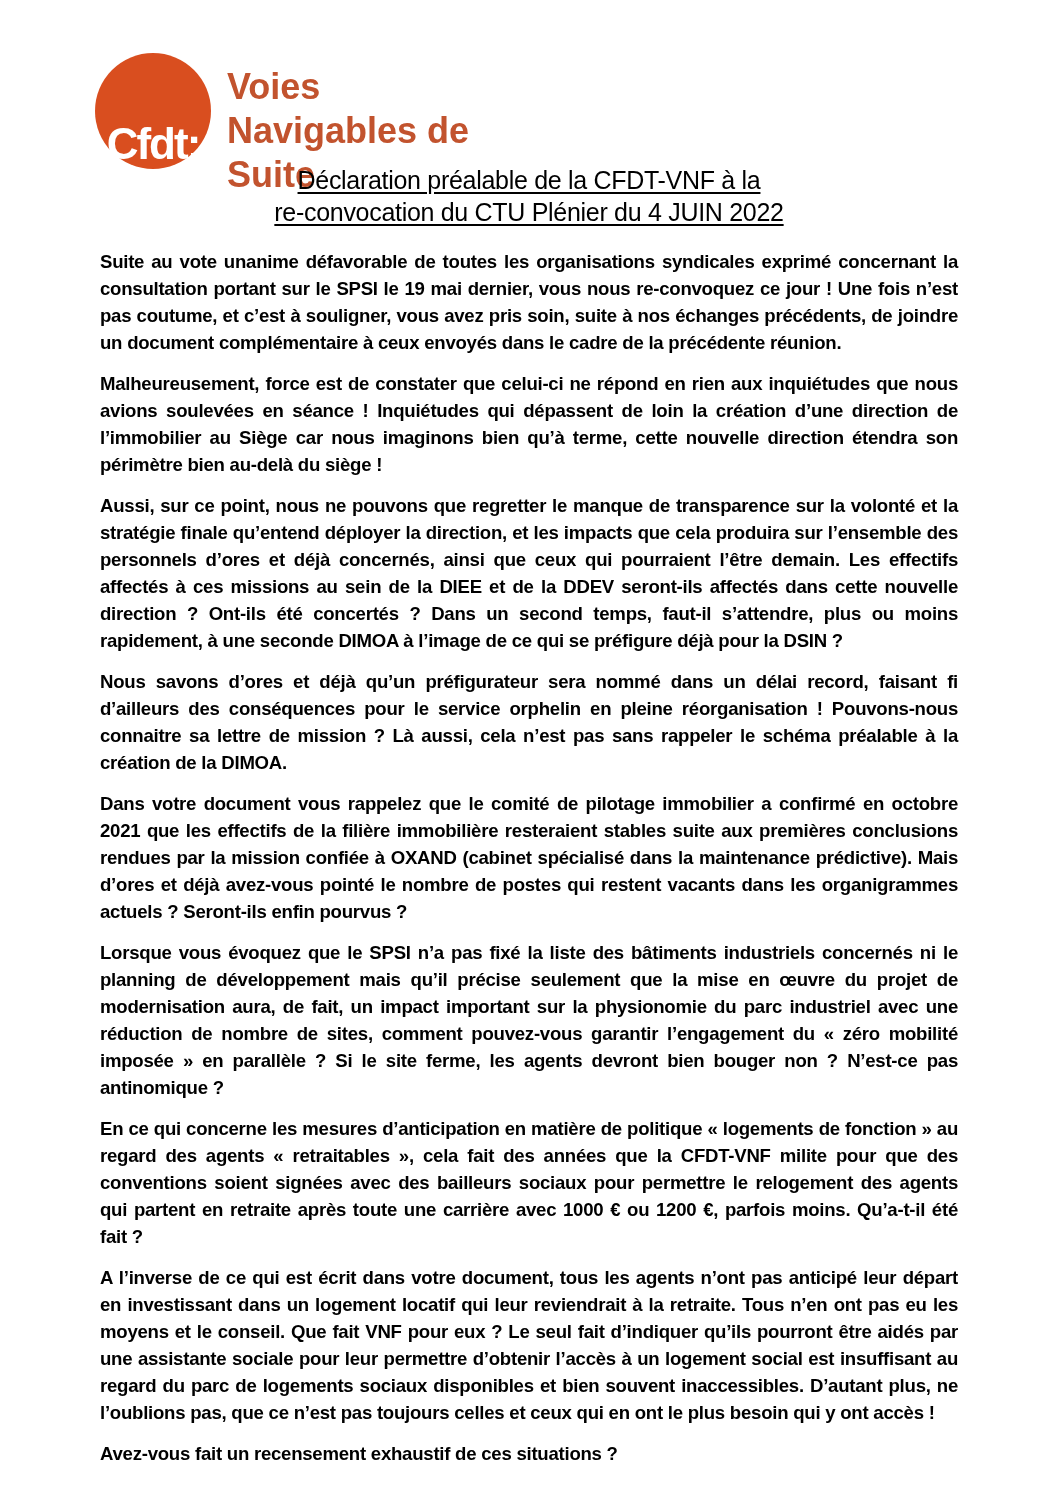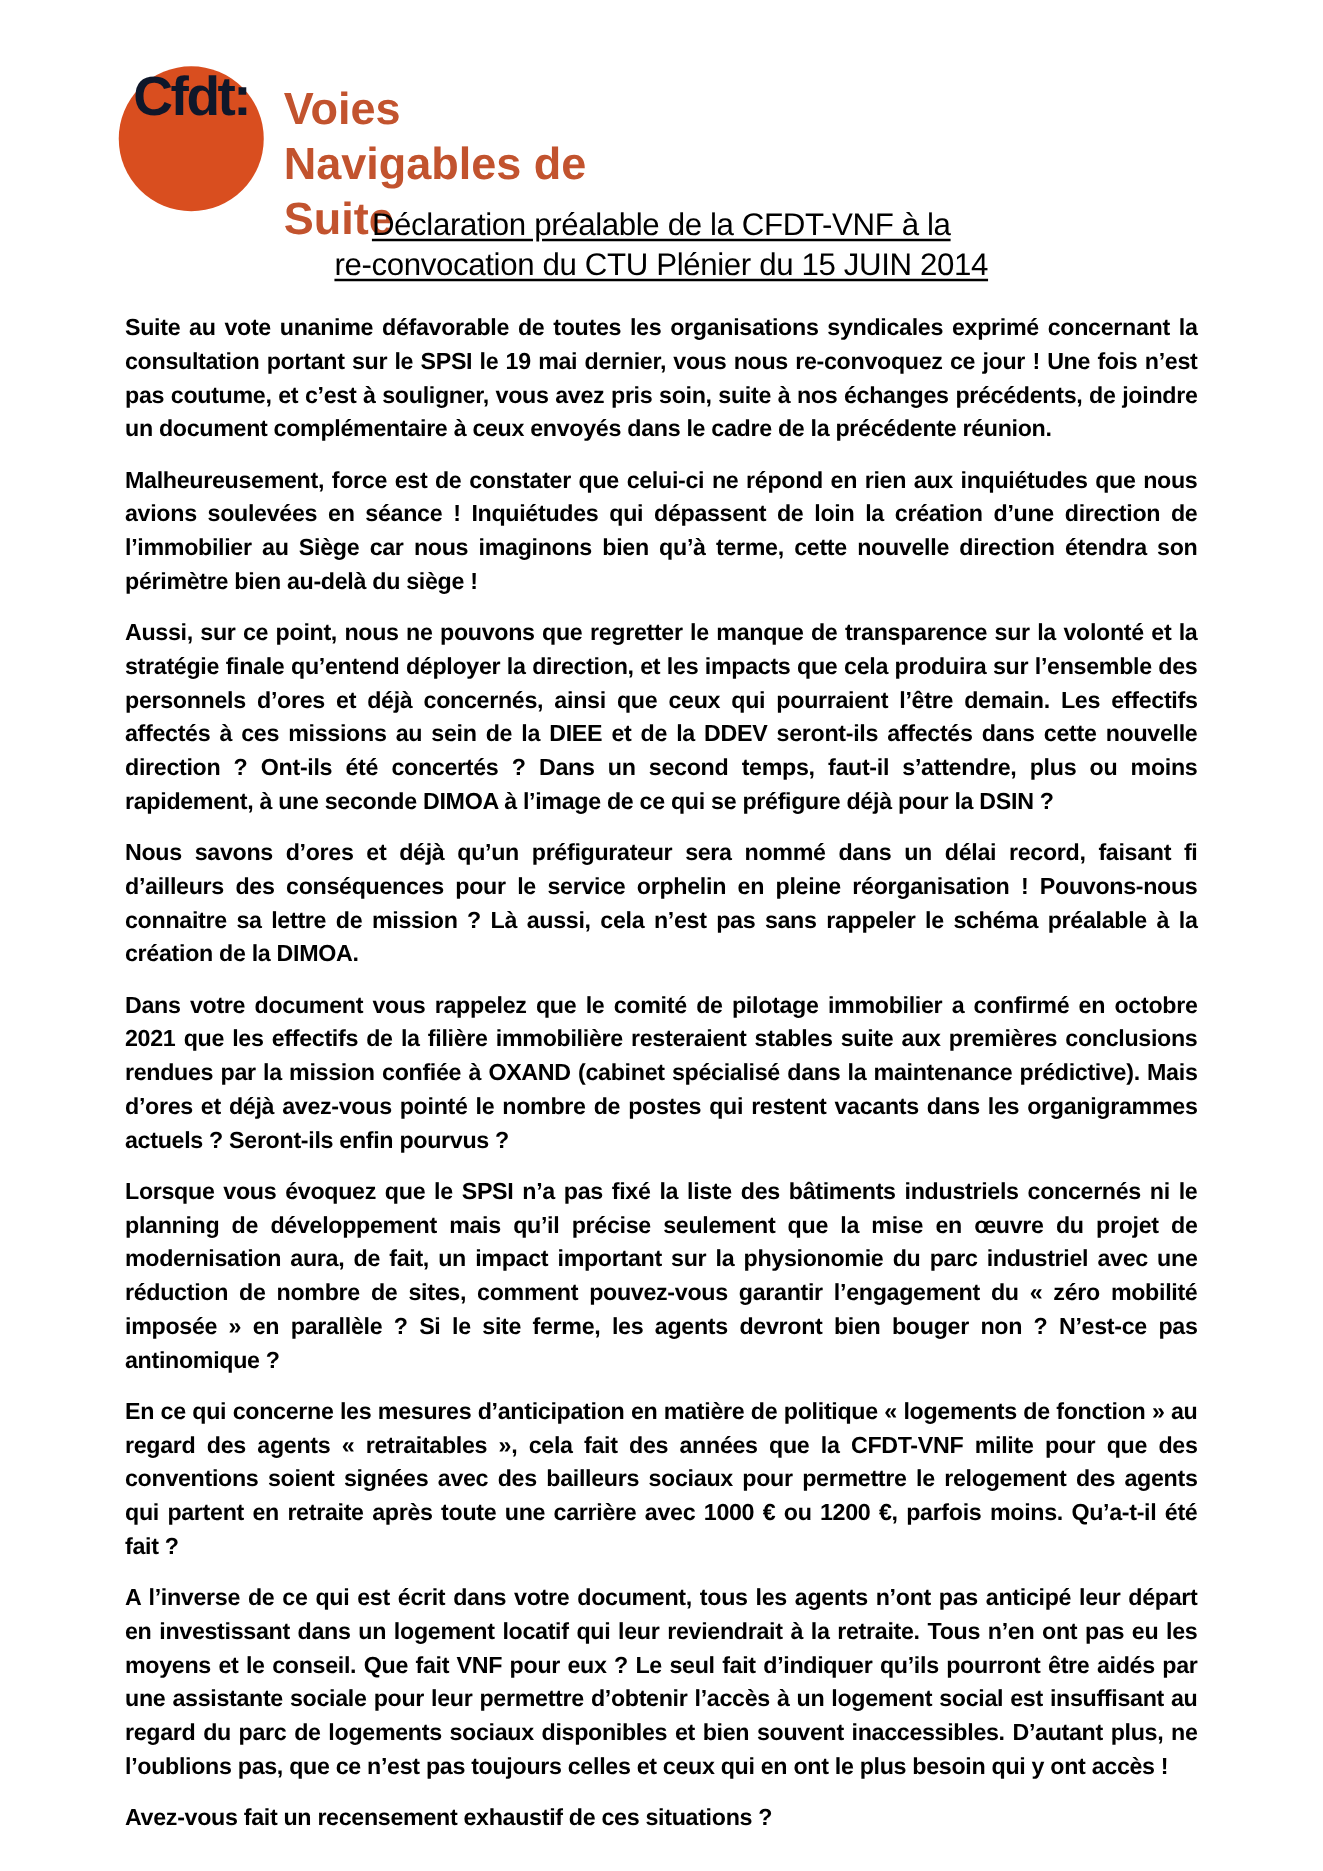--- a/index.html
+++ b/index.html
@@ -20,23 +20,23 @@
     top: 53px;
     left: 95px;
     display: flex;
     align-items: flex-start;
   }
   .logo-circle {
     width: 116px;
     height: 116px;
     border-radius: 50%;
     background: var(--brand-orange, #d94e1f);
-    color: #0f172a;
+    color: #ffffff;
     display: flex;
-    align-items: flex-start;
+    align-items: flex-end;
     justify-content: center;
     font-weight: bold;
     font-size: 44px;
     letter-spacing: -2px;
     flex: 0 0 auto;
   }
   .logo-org {
     margin-left: 16px;
     padding-top: 12px;
     color: var(--brand-orange-text, #c2532e);
@@ -94,21 +94,21 @@
     </div>
     <div class="logo-org">
       <div>Voies</div>
       <div>Navigables de</div>
       <div>Suite</div>
     </div>
   </header>
 
   <h1 class="title">
     <span class="title-line">Déclaration préalable de la CFDT-VNF à la</span>
-    <span class="title-line">re-convocation du CTU Plénier  du 15 JUIN 2014</span>
+    <span class="title-line">re-convocation du CTU Plénier  du 4 JUIN 2022</span>
   </h1>
 
   <main class="doc-body">
     <p class="para">Suite au vote unanime défavorable de toutes les organisations syndicales exprimé concernant la consultation portant sur le SPSI le 19 mai dernier, vous nous re-convoquez ce jour ! Une fois n’est pas coutume, et c’est à souligner, vous avez pris soin, suite à nos échanges précédents, de joindre un document complémentaire à ceux envoyés dans le cadre de la précédente réunion.</p>
     <p class="para">Malheureusement, force est de constater que celui-ci ne répond en rien aux inquiétudes que nous avions soulevées en séance ! Inquiétudes qui dépassent de loin la création d’une direction de l’immobilier au Siège car nous imaginons bien qu’à terme, cette nouvelle direction étendra son périmètre bien au-delà du siège !</p>
     <p class="para">Aussi, sur ce point, nous ne pouvons que regretter le manque de transparence sur la volonté et la stratégie finale qu’entend déployer la direction, et les impacts que cela produira sur l’ensemble des personnels d’ores et déjà concernés, ainsi que ceux qui pourraient l’être demain. Les effectifs affectés à ces missions au sein de la DIEE et de la DDEV seront-ils affectés dans cette nouvelle direction ? Ont-ils été concertés ? Dans un second temps, faut-il s’attendre, plus ou moins rapidement, à une seconde DIMOA à l’image de ce qui se préfigure déjà pour la DSIN ?</p>
     <p class="para">Nous savons d’ores et déjà qu’un préfigurateur sera nommé dans un délai record, faisant fi d’ailleurs des conséquences pour le service orphelin en pleine réorganisation ! Pouvons-nous connaitre sa lettre de mission ? Là aussi, cela n’est pas sans rappeler le schéma préalable à la création de la DIMOA.</p>
     <p class="para">Dans votre document vous rappelez que le comité de pilotage immobilier a confirmé en octobre 2021 que les effectifs de la filière immobilière resteraient stables suite aux premières conclusions rendues par la mission confiée à OXAND (cabinet spécialisé dans la maintenance prédictive). Mais d’ores et déjà avez-vous pointé le nombre de postes qui restent vacants dans les organigrammes actuels ? Seront-ils enfin pourvus ?</p>
     <p class="para">Lorsque vous évoquez que le SPSI n’a pas fixé la liste des bâtiments industriels concernés ni le planning de développement mais qu’il précise seulement que la mise en œuvre du projet de modernisation aura, de fait, un impact important sur la physionomie du parc industriel avec une réduction de nombre de sites, comment pouvez-vous garantir l’engagement du « zéro mobilité imposée » en parallèle ? Si le site ferme, les agents devront bien bouger non ? N’est-ce pas antinomique ?</p>
     <p class="para">En ce qui concerne les mesures d’anticipation en matière de politique « logements de fonction » au regard des agents « retraitables », cela fait des années que la CFDT-VNF milite pour que des conventions soient signées avec des bailleurs sociaux pour permettre le relogement des agents qui partent en retraite après toute une carrière avec 1000 € ou 1200 €, parfois moins. Qu’a-t-il été fait ?</p>

